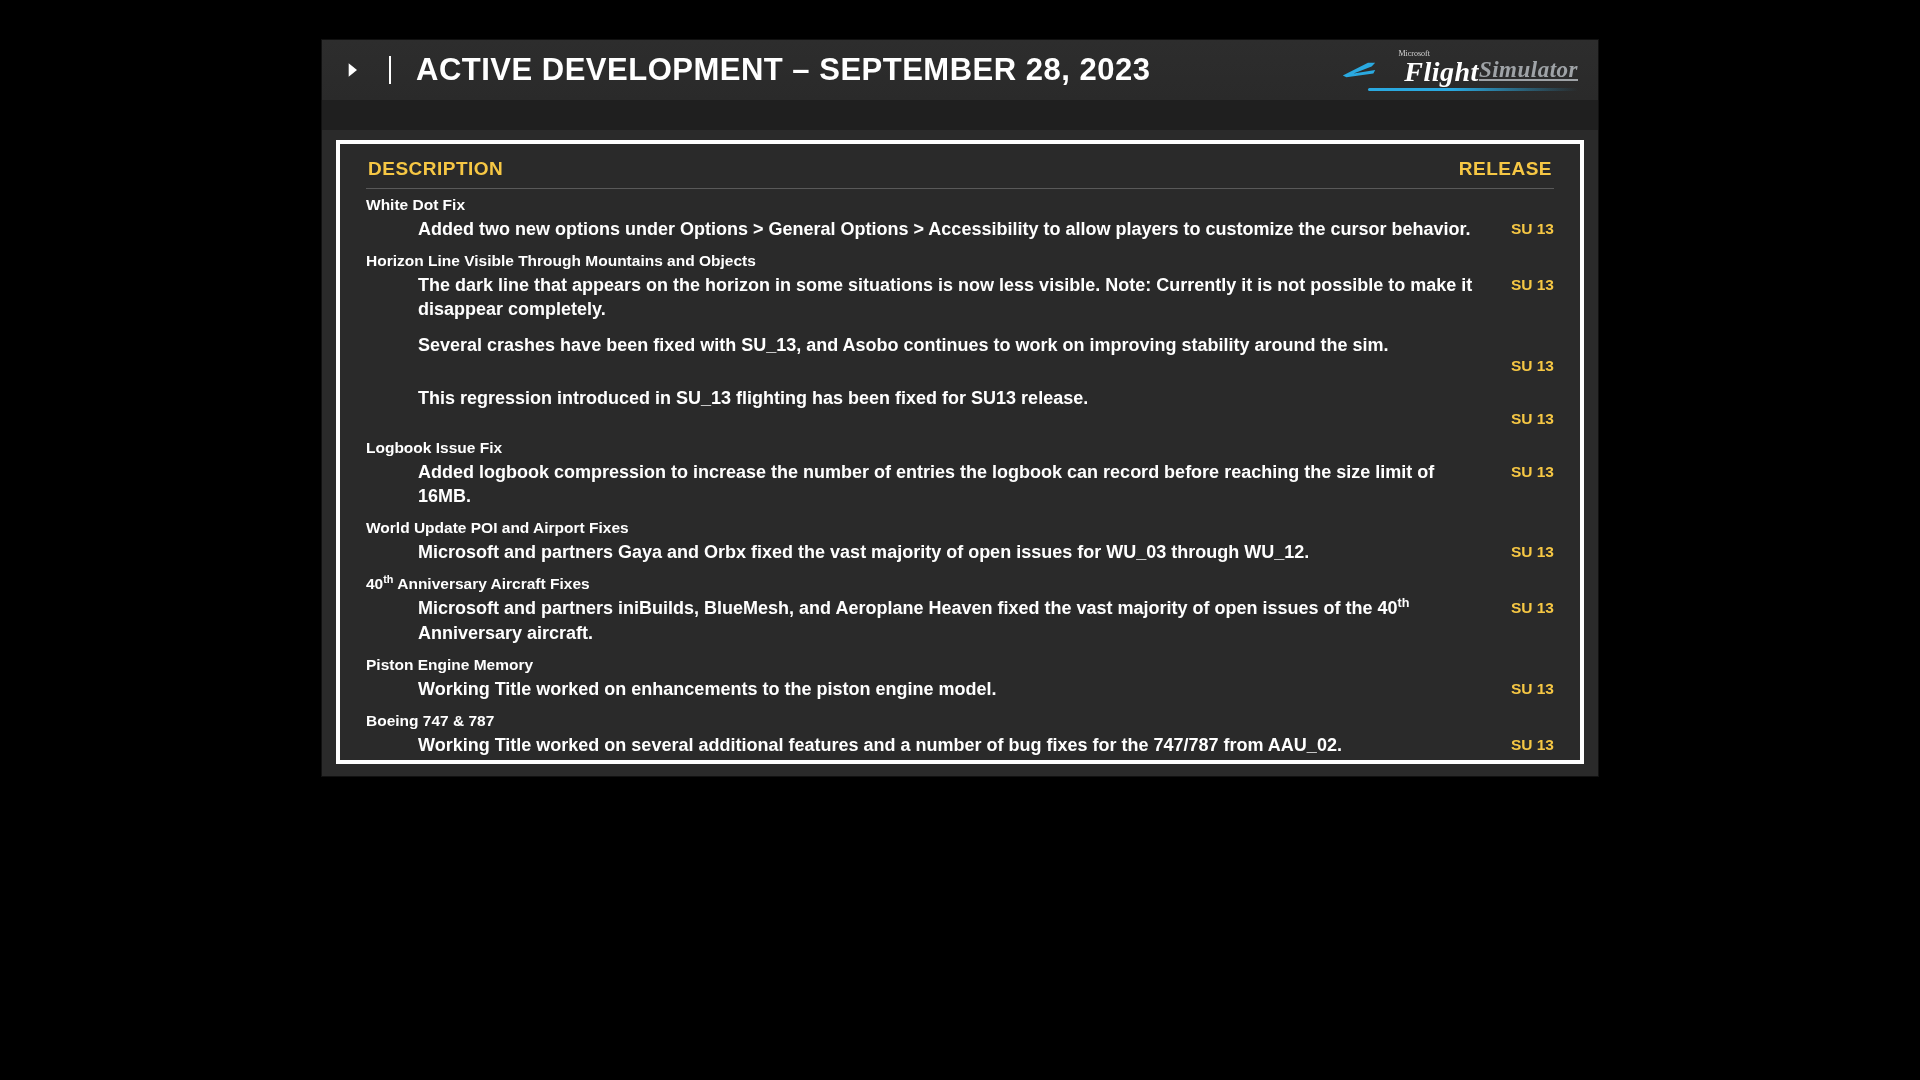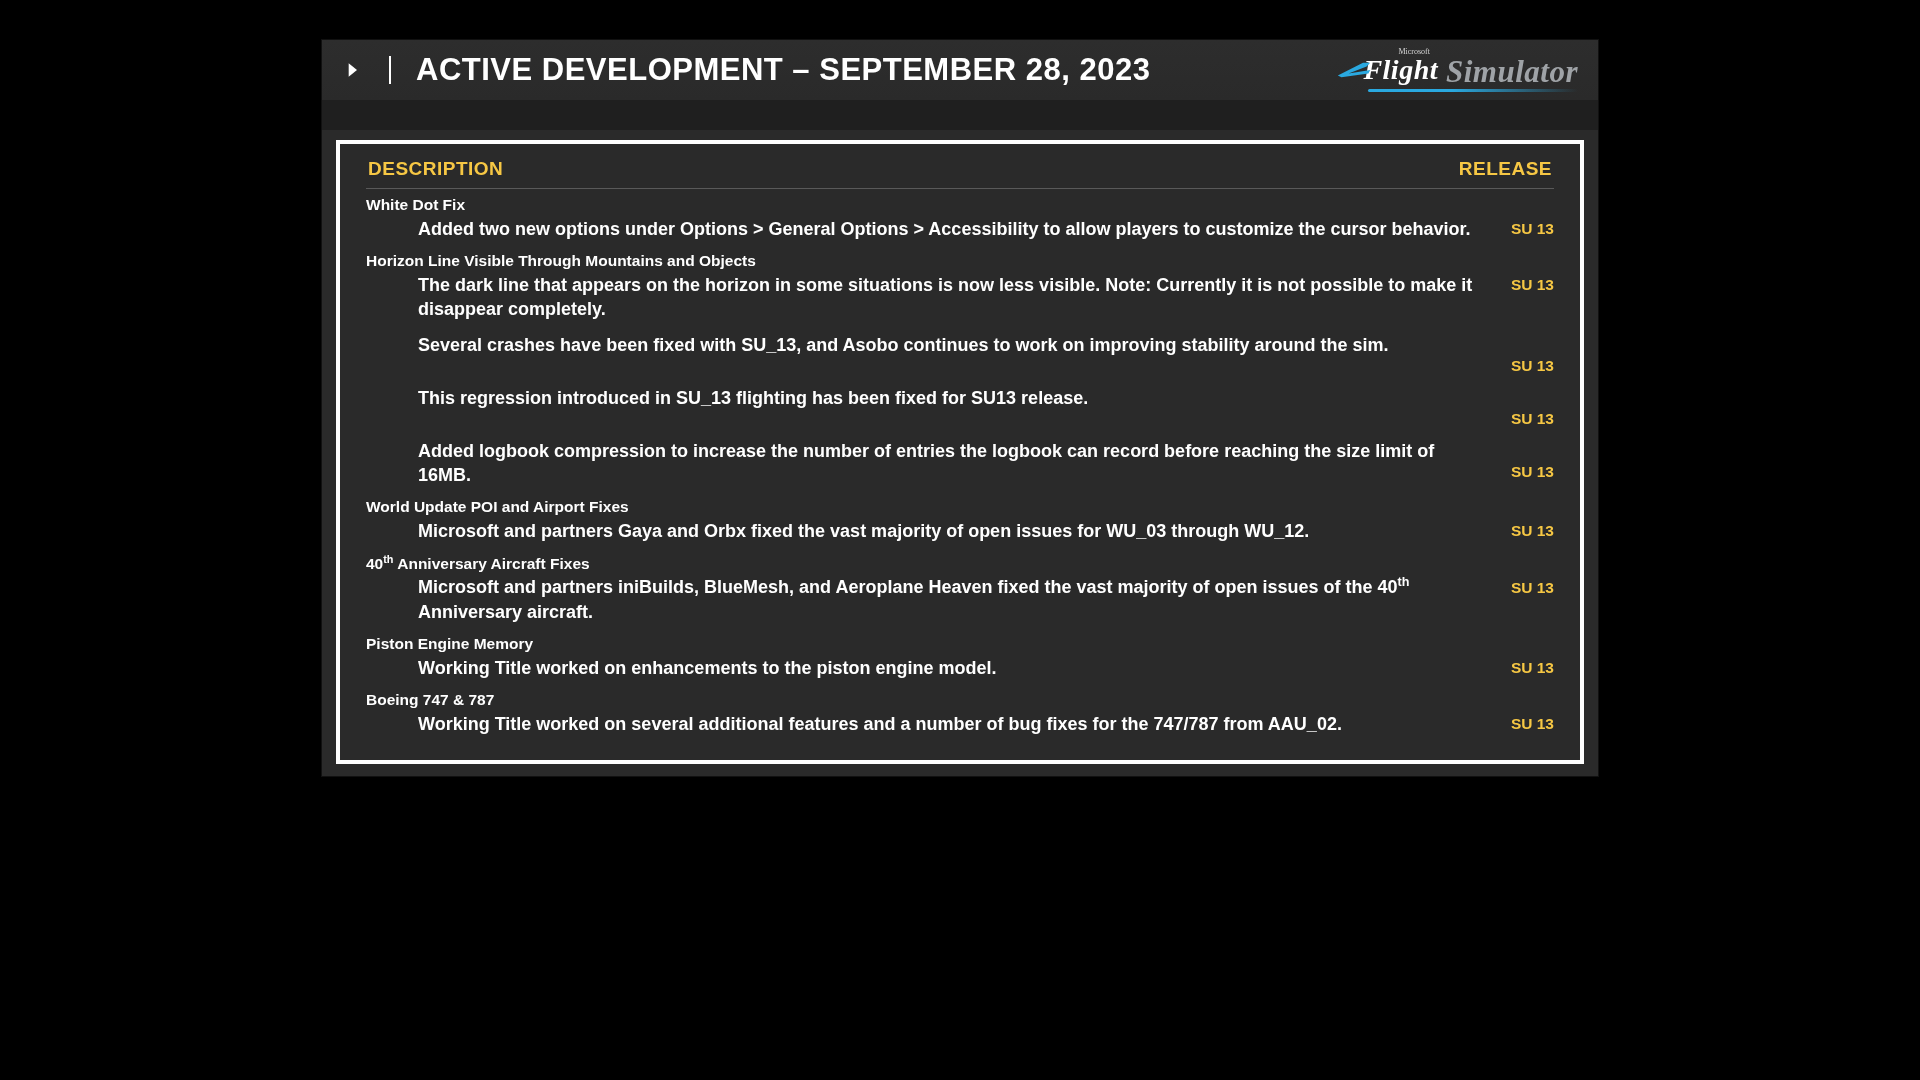--- a/index.html
+++ b/index.html
@@ -41,21 +41,21 @@
     letter-spacing:0.5px;
     color:var(--white);
     white-space:nowrap;
   }
 
   
   .logo{position:relative;height:46px;display:flex;flex-direction:column;align-items:flex-end;justify-content:center;}
   .logo-top{font-family:"Segoe Script","Brush Script MT",cursive;font-size:8px;color:#d8d8d8;line-height:1;margin-right:148px;}
   .logo-row{display:flex;align-items:flex-start;font-style:italic;font-family:Georgia,"Times New Roman",serif;font-weight:700;line-height:1;}
   .logo-flight{color:var(--white);font-size:28px;letter-spacing:0.5px;}
-  .logo-sim{color:#9fa3a7;font-size:31px;letter-spacing:0.5px;margin-left:8px;}
+  .logo-sim{color:#9fa3a7;font-size:23px;letter-spacing:0.5px;margin-left:0;text-decoration:underline;}
   .logo-wing{
     position:absolute;left:-28px;top:14px;width:38px;height:18px;
   }
   .logo-underline{
     height:3px;width:210px;margin-top:2px;
     background:linear-gradient(90deg,var(--accent) 40%,rgba(42,169,224,0) 100%);
     border-radius:2px;
   }
 
   
@@ -171,20 +171,21 @@
             <div class="release">SU 13</div>
           </div>
           <div class="item">
             <div class="lhs">
               <div class="item-desc">This regression introduced in SU_13 flighting has been fixed for SU13 release.</div>
             </div>
             <div class="release">SU 13</div>
           </div>
           <div class="item">
             <div class="lhs">
+              <div class="item-title">Logbook Issue Fix</div>
               <div class="item-desc">Added logbook compression to increase the number of entries the logbook can record before reaching the size limit of 16MB.</div>
             </div>
             <div class="release">SU 13</div>
           </div>
           <div class="item">
             <div class="lhs">
               <div class="item-title">World Update POI and Airport Fixes</div>
               <div class="item-desc">Microsoft and partners Gaya and Orbx fixed the vast majority of open issues for WU_03 through WU_12.</div>
             </div>
             <div class="release">SU 13</div>

